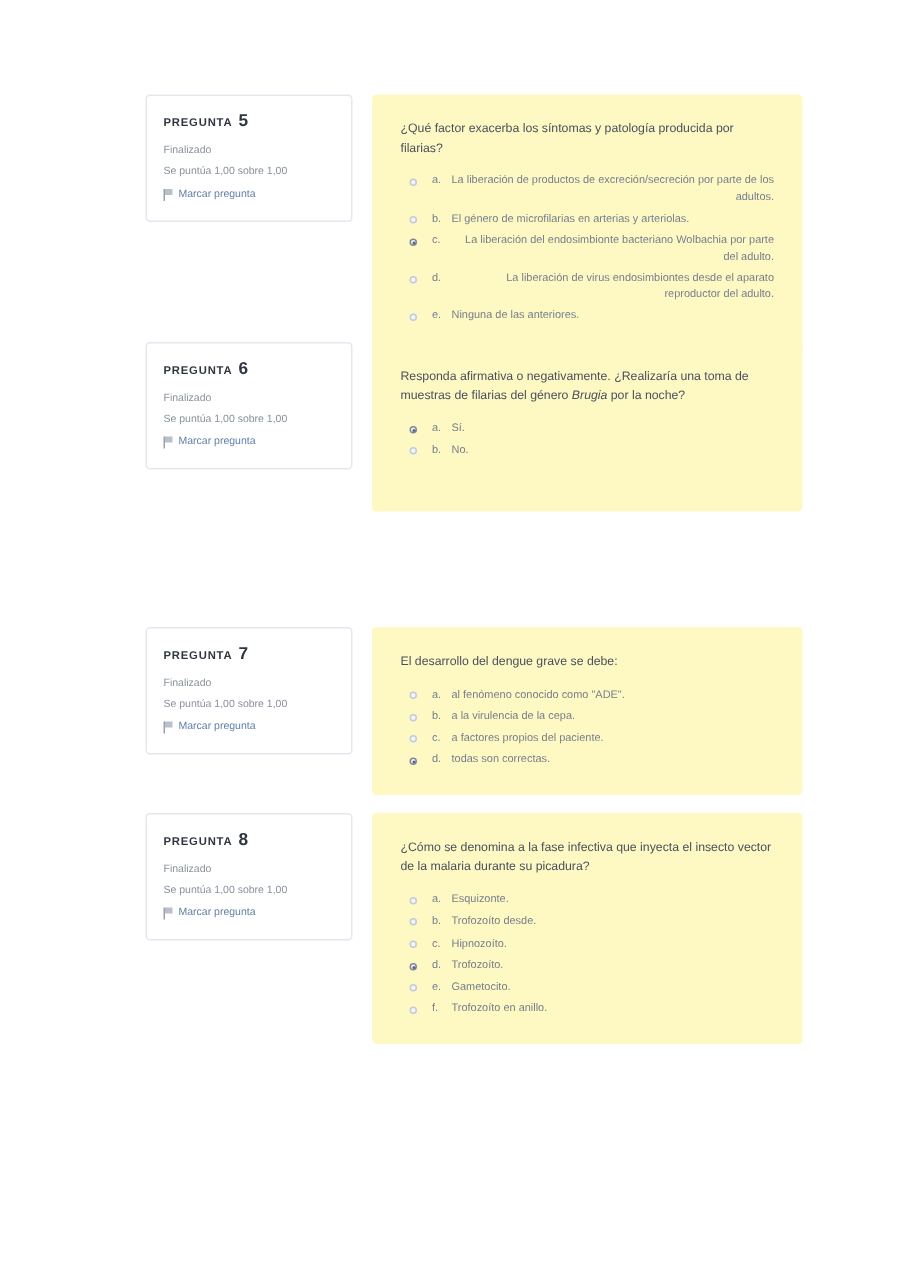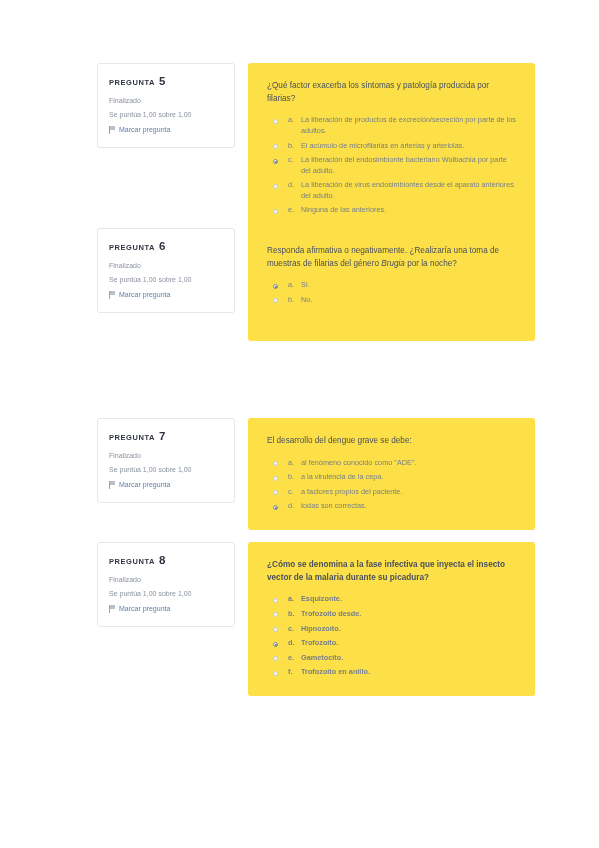--- a/index.html
+++ b/index.html
@@ -96,21 +96,21 @@
     line-height: 1;
     white-space: nowrap;
   }
 
   
   .answer-panel {
     position: absolute;
     left: 248px;
     top: 0;
     width: 287px;
-    background: #fde047;
+    background: #fef9c3;
     border-radius: 3px;
     padding: 17px 19px 18px 19px;
   }
 
   .q-text {
     font-size: 8.2px;
     line-height: 1.55;
     color: #48505e;
     margin: 0 0 10px 0;
   }
@@ -152,20 +152,21 @@
     flex: none;
     width: 13px;
     font-size: 7.3px;
     color: #767e8c;
     line-height: 1.45;
   }
   .opt-text {
     font-size: 7.3px;
     color: #767e8c;
     line-height: 1.45;
+    text-align: right;
   }
 </style>
 </head>
 <body>
 
 <div class="quiz-page">
 
 <div class="question-block" style="top: 63px;">
       <div class="info-card">
         <div class="info-head"><span>PREGUNTA</span><span class="qnum">5</span></div>
@@ -180,31 +181,31 @@
         <div class="q-text">¿Qué factor exacerba los síntomas y patología producida por filarias?</div>
         <ul class="options">
           <li class="option">
             <span class="radio"></span>
             <span class="opt-letter">a.</span>
             <span class="opt-text">La liberación de productos de excreción/secreción por parte de los adultos.</span>
           </li>
           <li class="option">
             <span class="radio"></span>
             <span class="opt-letter">b.</span>
-            <span class="opt-text">El acúmulo de microfilarias en arterias y arteriolas.</span>
+            <span class="opt-text">El género de microfilarias en arterias y arteriolas.</span>
           </li>
           <li class="option">
             <span class="radio checked"></span>
             <span class="opt-letter">c.</span>
             <span class="opt-text">La liberación del endosimbionte bacteriano Wolbachia por parte del adulto.</span>
           </li>
           <li class="option">
             <span class="radio"></span>
             <span class="opt-letter">d.</span>
-            <span class="opt-text">La liberación de virus endosimbiontes desde el aparato anteriores del adulto.</span>
+            <span class="opt-text">La liberación de virus endosimbiontes desde el aparato reproductor del adulto.</span>
           </li>
           <li class="option">
             <span class="radio"></span>
             <span class="opt-letter">e.</span>
             <span class="opt-text">Ninguna de las anteriores.</span>
           </li>
         </ul>
       </div>
     </div>
     <div class="question-block" style="top: 228px;">
@@ -272,21 +273,21 @@
     <div class="question-block" style="top: 542px;">
       <div class="info-card">
         <div class="info-head"><span>PREGUNTA</span><span class="qnum">8</span></div>
         <div class="info-line">Finalizado</div>
         <div class="info-line">Se puntúa 1,00 sobre 1,00</div>
         <div class="flag-row">
           <span class="flag-icon"></span>
           <span class="flag-label">Marcar pregunta</span>
         </div>
       </div>
-      <div class="answer-panel" style="min-height: 140px; font-weight: bold;">
+      <div class="answer-panel" style="min-height: 140px;">
         <div class="q-text">¿Cómo se denomina a la fase infectiva que inyecta el insecto vector de la malaria durante su picadura?</div>
         <ul class="options">
           <li class="option">
             <span class="radio"></span>
             <span class="opt-letter">a.</span>
             <span class="opt-text">Esquizonte.</span>
           </li>
           <li class="option">
             <span class="radio"></span>
             <span class="opt-letter">b.</span>

